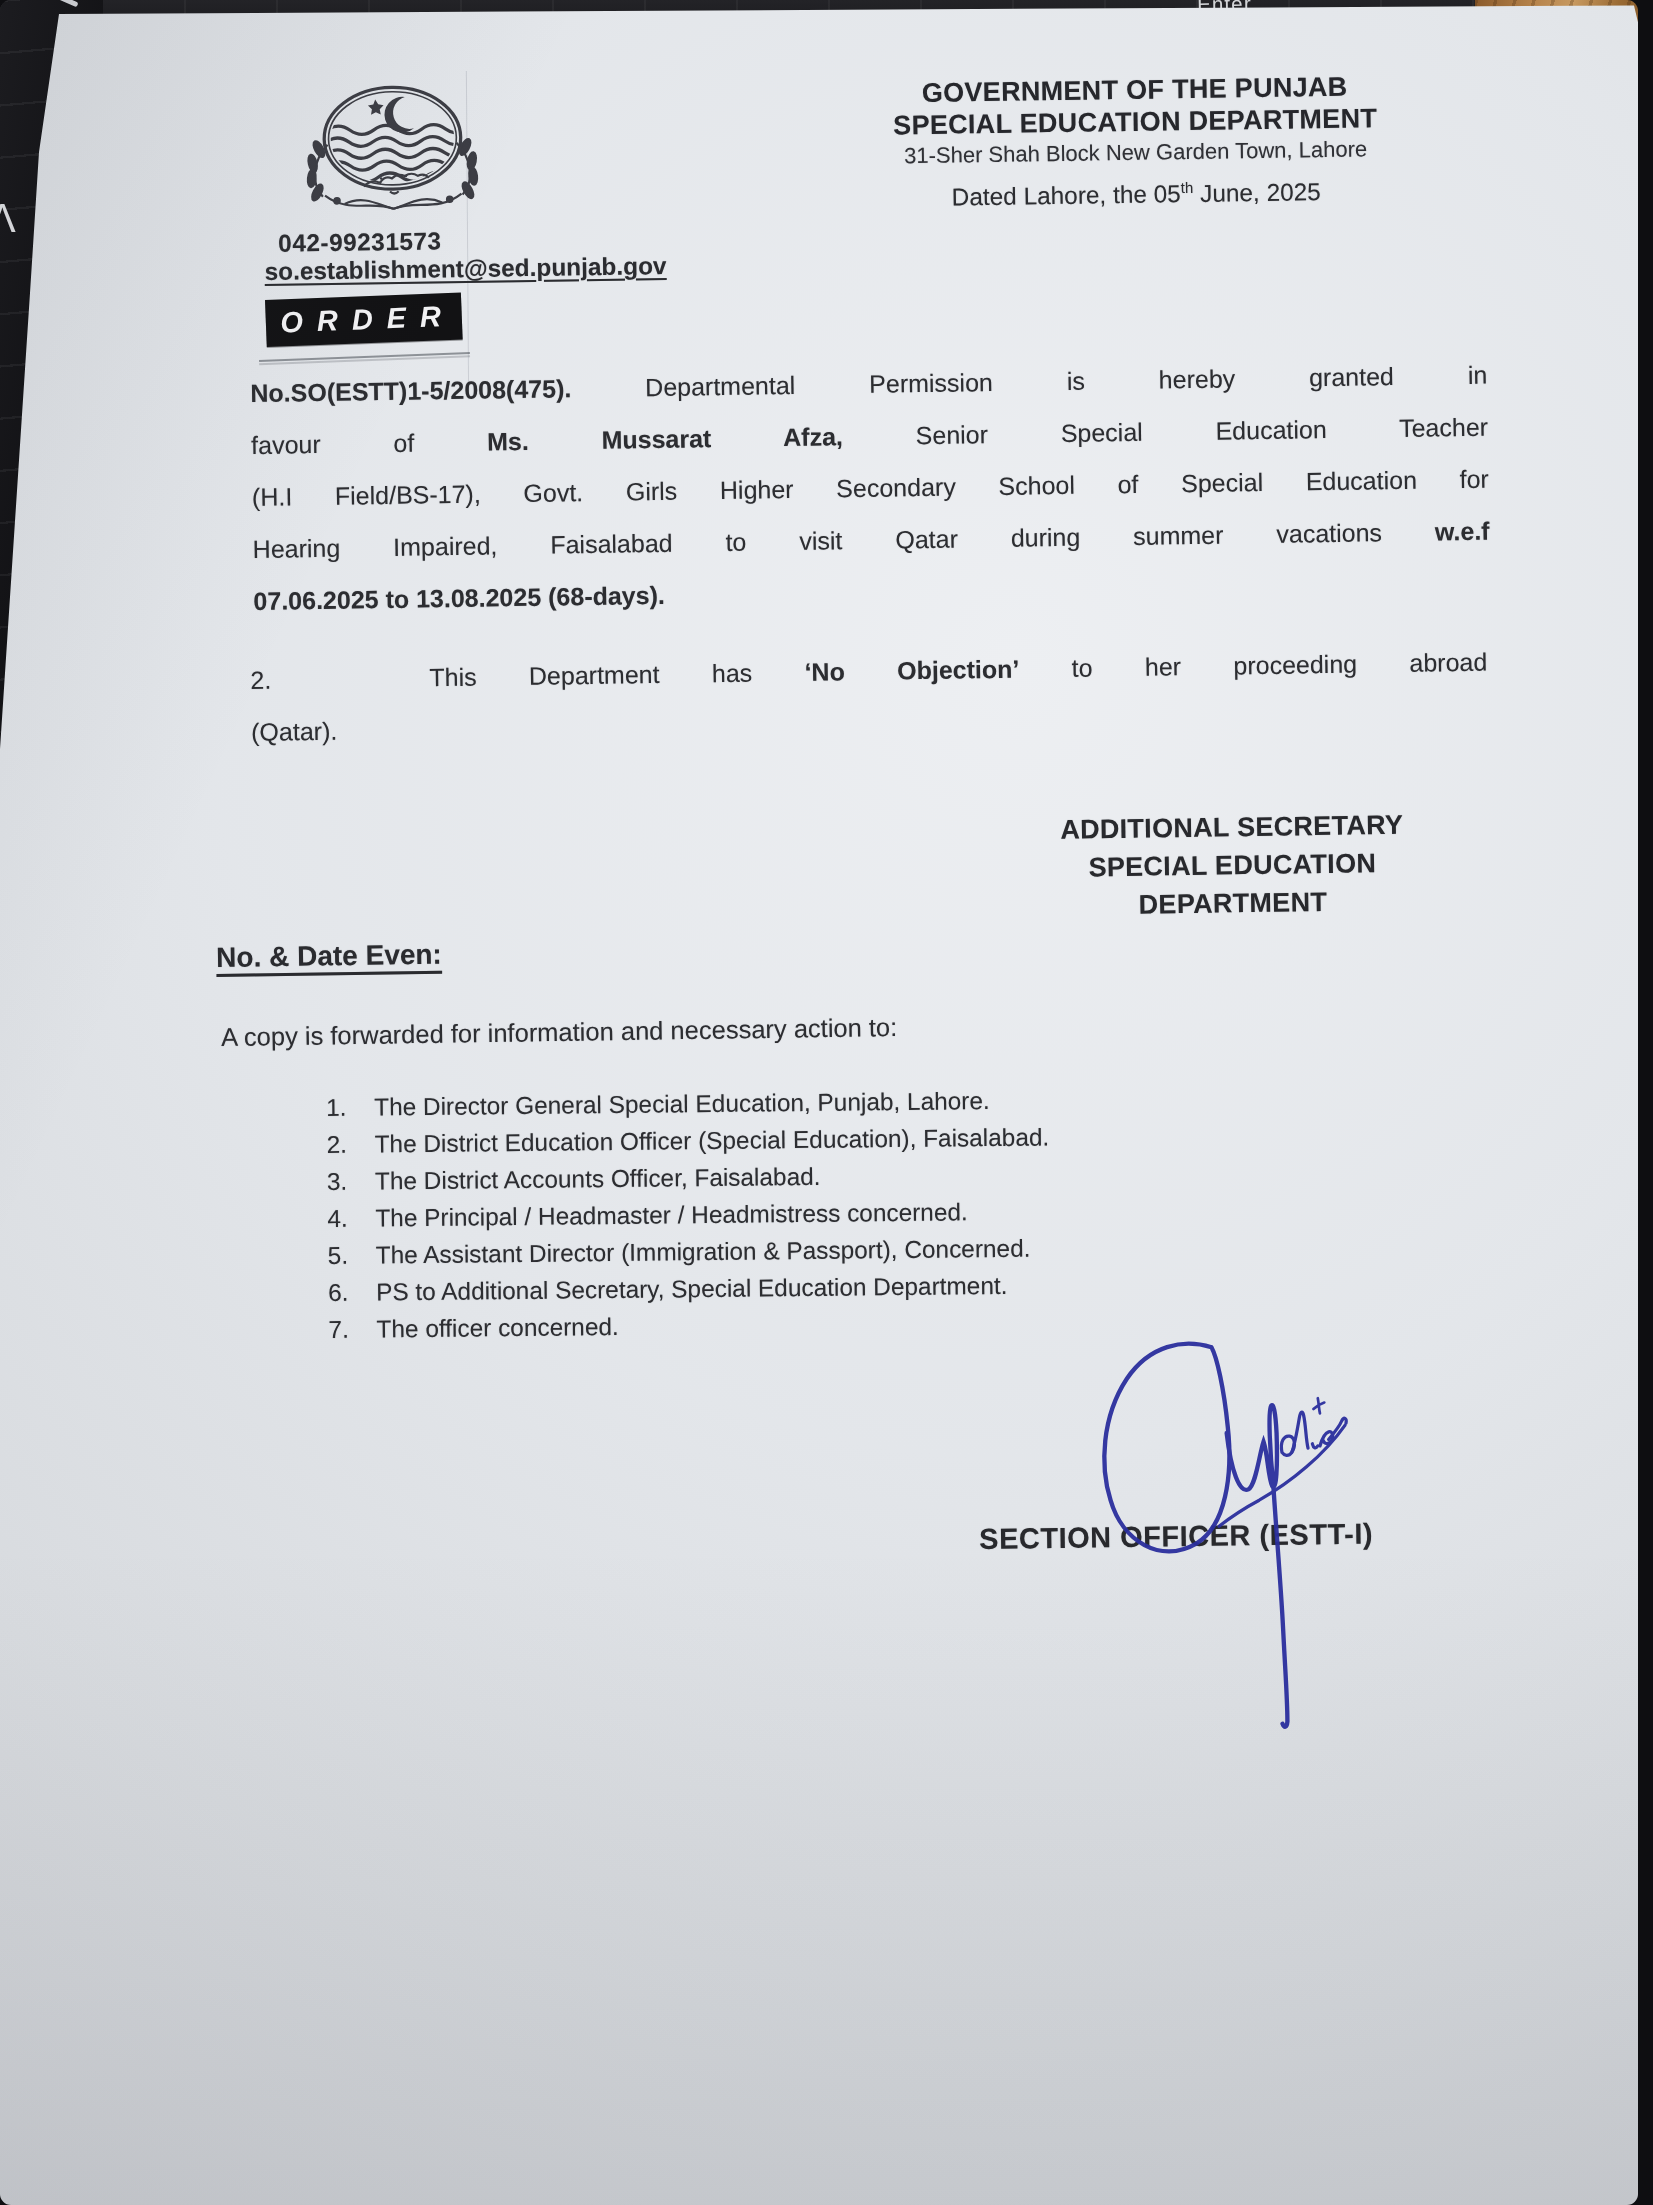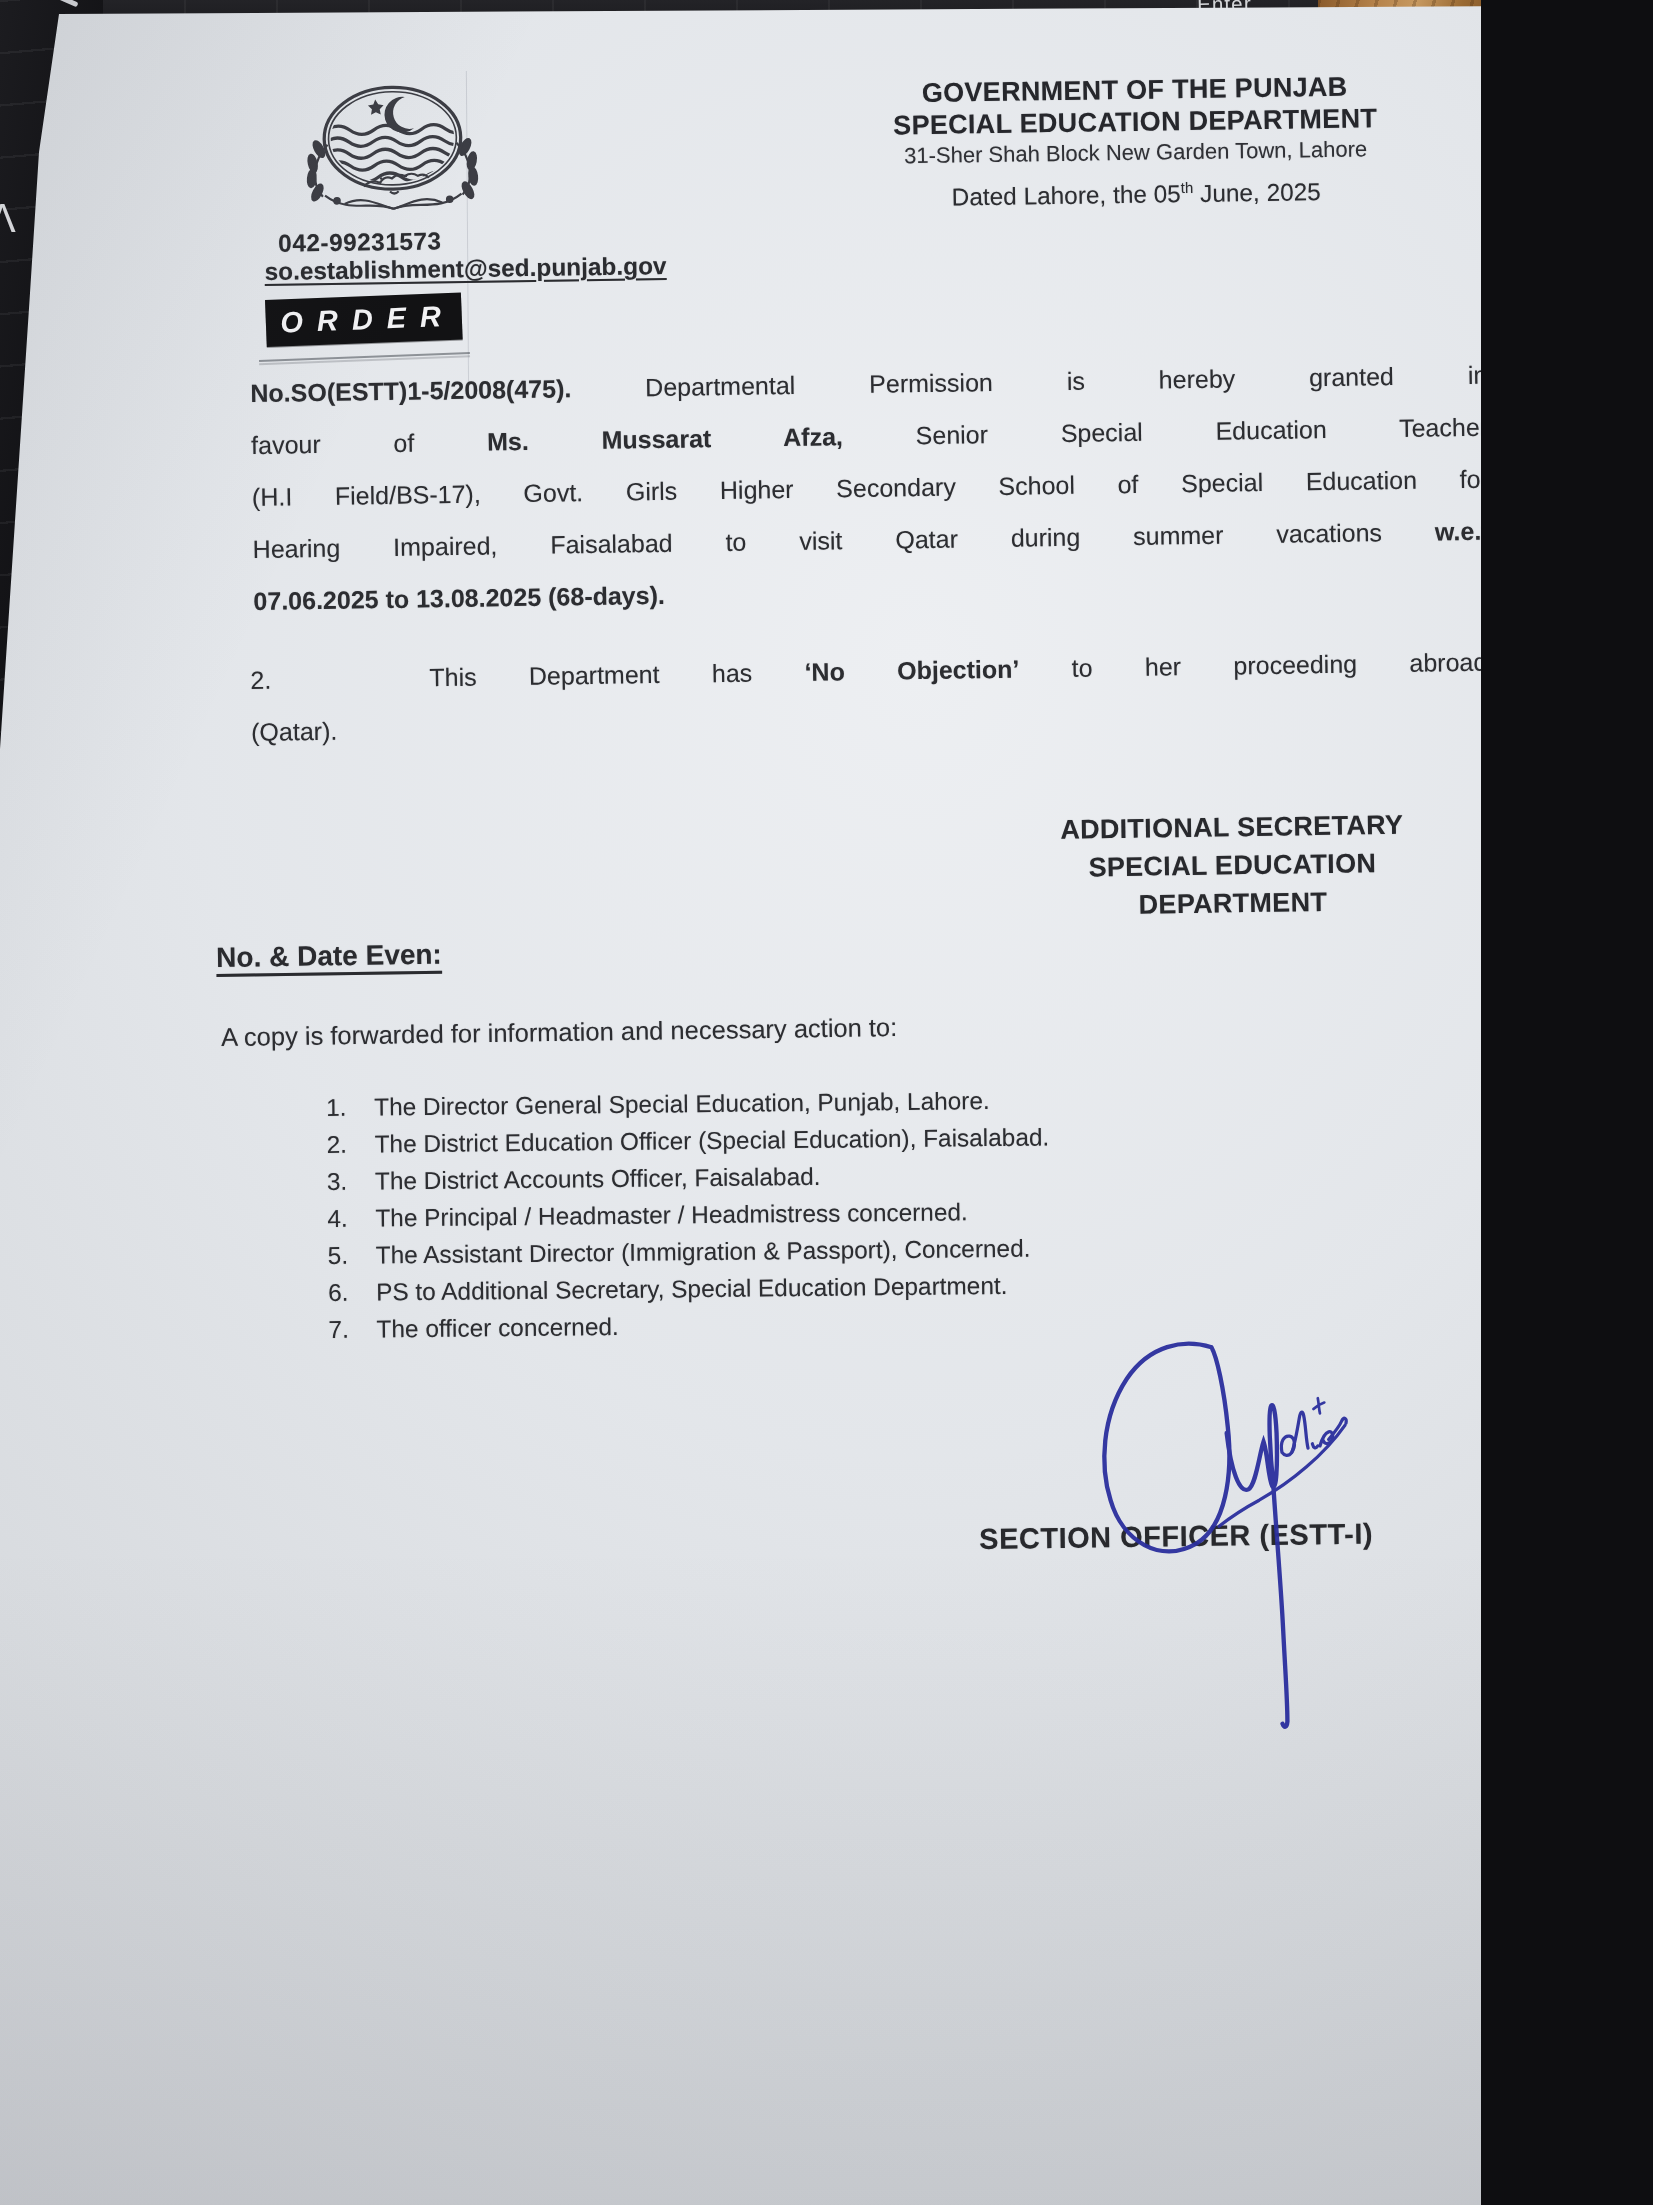--- a/index.html
+++ b/index.html
@@ -1,19 +1,20 @@
 <!DOCTYPE html>
 <html style="font-size:8.7px"><head>
 <meta charset="utf-8">
 <style>
   html,body{margin:0;padding:0;background:#0e0e11;}
   .scene{
-    position:relative;width:1481px;height:2205px;overflow:hidden;
+    position:relative;width:1638px;height:2205px;overflow:hidden;
     background:#17171a;
     font-family:"Liberation Sans", sans-serif;
+    border-radius:11px;
   }
   
   .kb-top{
     position:absolute;left:0;top:0;width:1519px;height:71px;
     background:
       repeating-linear-gradient(90deg, rgba(255,255,255,0.045) 0 1.6px, transparent 1.6px 92px),
       linear-gradient(180deg,#232327 0%,#151518 70%,#0d0d10 100%);
   }
   .kb-left{
     position:absolute;left:0;top:0;width:103px;height:771px;

